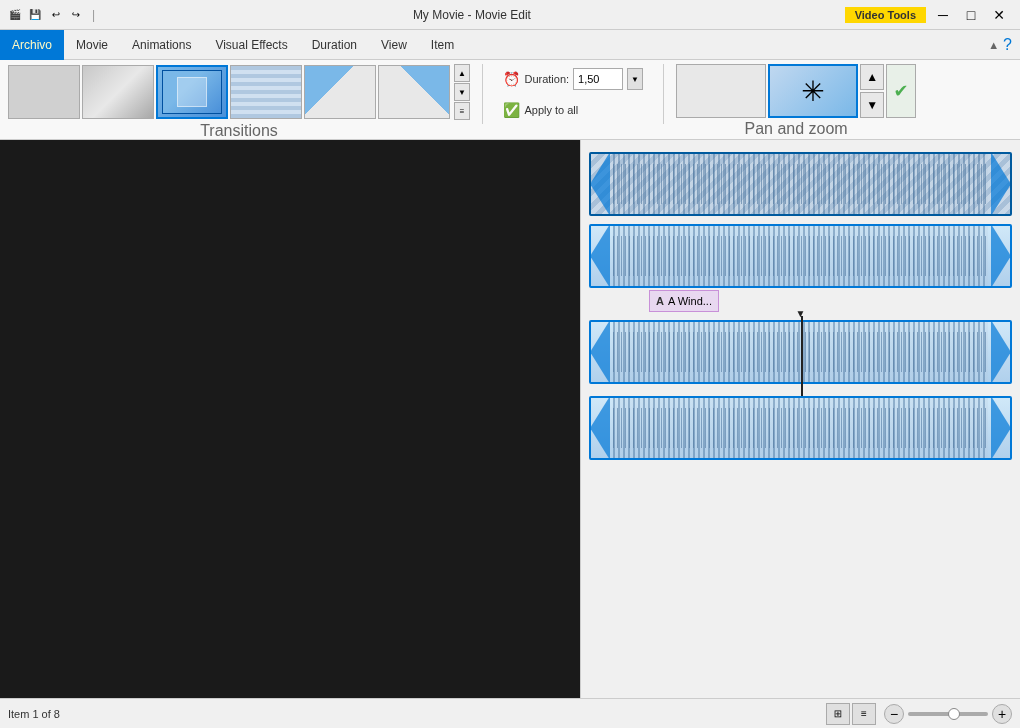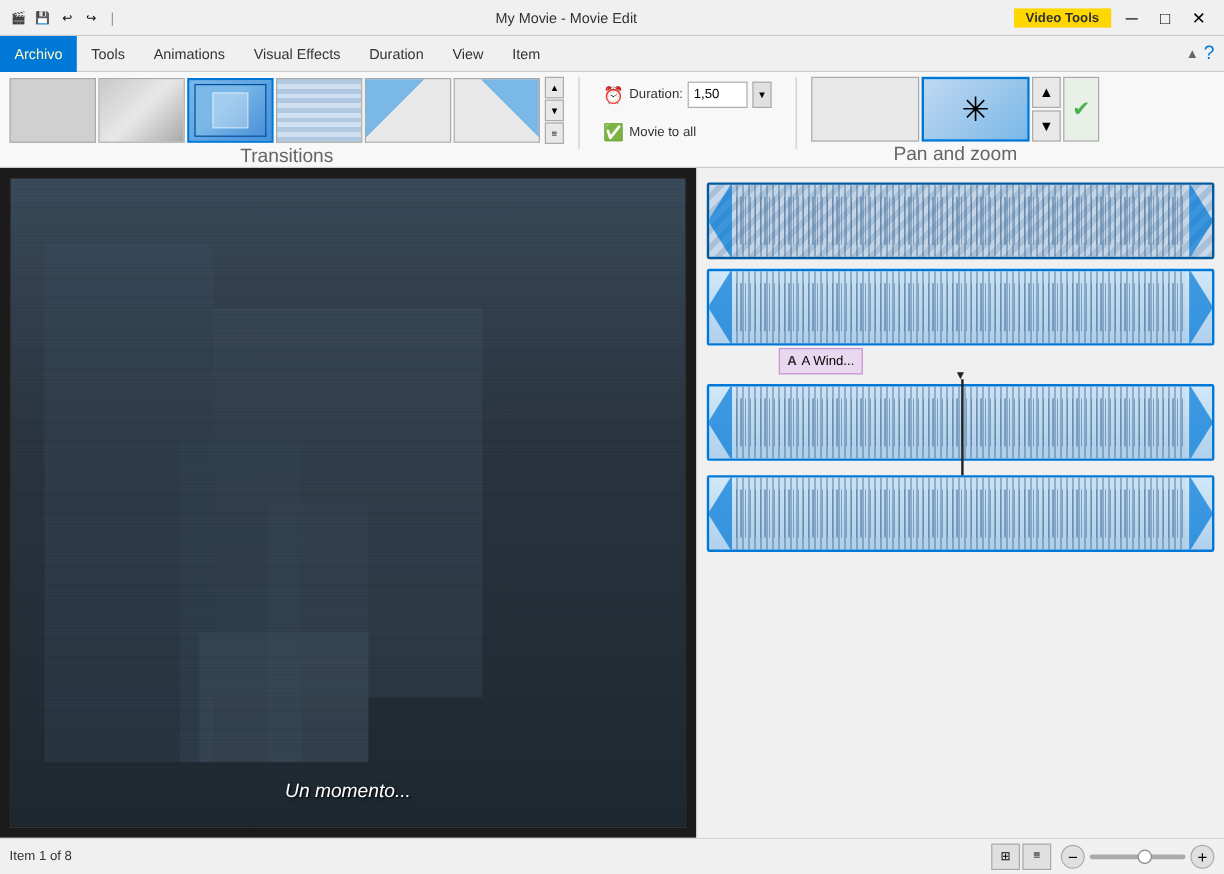--- a/index.html
+++ b/index.html
@@ -223,21 +223,21 @@
   <div class="video-tools-badge">Video Tools</div>
   <div class="title-bar-controls">
     <button class="title-ctrl">─</button>
     <button class="title-ctrl">□</button>
     <button class="title-ctrl close">✕</button>
   </div>
 </div>
 
 <div class="menu-bar">
   <div class="menu-item active">Archivo</div>
-  <div class="menu-item">Tools</div>
+  <div class="menu-item">Movie</div>
   <div class="menu-item">Animations</div>
   <div class="menu-item">Visual Effects</div>
   <div class="menu-item">Duration</div>
   <div class="menu-item">View</div>
   <div class="menu-item">Item</div>
   <div class="menu-spacer"></div>
   <div class="menu-end">
     <span style="font-size:11px;color:#666;">▲</span>
     <span style="font-size:16px;color:#0078d7;cursor:pointer;">?</span>
   </div>
@@ -270,21 +270,21 @@
 
   <div style="display:flex;flex-direction:column;justify-content:center;gap:8px;padding:4px 8px;">
     <div class="duration-row">
       <span class="clock-icon">⏰</span>
       <span class="duration-label" style="font-size:11px;">Duration:</span>
       <input class="duration-input" value="1,50" readonly="" style="width: 50px; height: 22px; border: 1px solid rgb(170, 170, 170); padding: 0px 4px; font-size: 11px;">
       <div class="duration-dropdown">▼</div>
     </div>
     <div class="apply-all-row">
       <span class="check-icon">✅</span>
-      <span class="apply-all-text">Movie to all</span>
+      <span class="apply-all-text">Apply to all</span>
     </div>
   </div>
 
   <div class="ribbon-separator"></div>
 
   <div class="pan-zoom-section">
     <div class="pan-zoom-items">
       <div class="pan-zoom-thumb"></div>
       <div class="pan-zoom-thumb-sel">
         <span style="font-size:28px;filter:hue-rotate(200deg);">✳</span>
@@ -297,34 +297,20 @@
         <span style="color:#4caf50;font-size:18px;">✔</span>
       </div>
     </div>
     <div class="ribbon-label">Pan and zoom</div>
   </div>
 </div>
 
 <div class="main-content" style="height: calc(728px - 30px - 30px - 80px - 30px); display:flex;">
 
   <div class="video-panel">
-    <div class="video-preview" style="flex:1;border:1px solid #333;position:relative;overflow:hidden;min-height:0;">
-      <div class="video-scene" style="width:100%;height:100%;background:linear-gradient(180deg,#3a4a5a 0%,#2a3540 40%,#1e2830 100%);position:relative;">
-
-        <div style="position:absolute;top:10%;left:5%;width:25%;height:80%;background:rgba(60,80,100,0.3);border-radius:2px;"></div>
-        <div style="position:absolute;top:20%;left:30%;width:40%;height:60%;background:rgba(70,90,110,0.25);"></div>
-        <div style="position:absolute;bottom:10%;left:25%;width:18%;height:50%;background:rgba(50,65,80,0.5);border-radius:2px 2px 0 0;"></div>
-        <div style="position:absolute;bottom:10%;left:38%;width:15%;height:40%;background:rgba(55,70,85,0.4);border-radius:2px 2px 0 0;"></div>
-        <div style="position:absolute;bottom:10%;left:28%;width:25%;height:20%;background:rgba(60,75,90,0.5);"></div>
-
-        <div style="position:absolute;inset:0;background:repeating-linear-gradient(0deg,rgba(0,0,0,0.05) 0,rgba(0,0,0,0.05) 1px,transparent 1px,transparent 3px);pointer-events:none;"></div>
-
-        <div class="video-subtitle">Un momento...</div>
-      </div>
-    </div>
 
   </div>
 
   <div class="timeline-panel">
     <div class="timeline-scroll">
 
       <div class="timeline-clip clip-selected">
         <div class="clip-inner" style="background:repeating-linear-gradient(135deg,#c8d8e8 0,#c8d8e8 5px,#a8c0d8 5px,#a8c0d8 10px);">
           <div class="clip-arrow-left" style="border-right-color:#0078d7;opacity:0.7;"></div>
           <div class="clip-waveform" style="margin:0 22px;height:100%;background:repeating-linear-gradient(90deg,rgba(80,120,160,0.5) 0,rgba(80,120,160,0.5) 2px,rgba(180,200,220,0.2) 2px,rgba(180,200,220,0.2) 5px);"></div>

